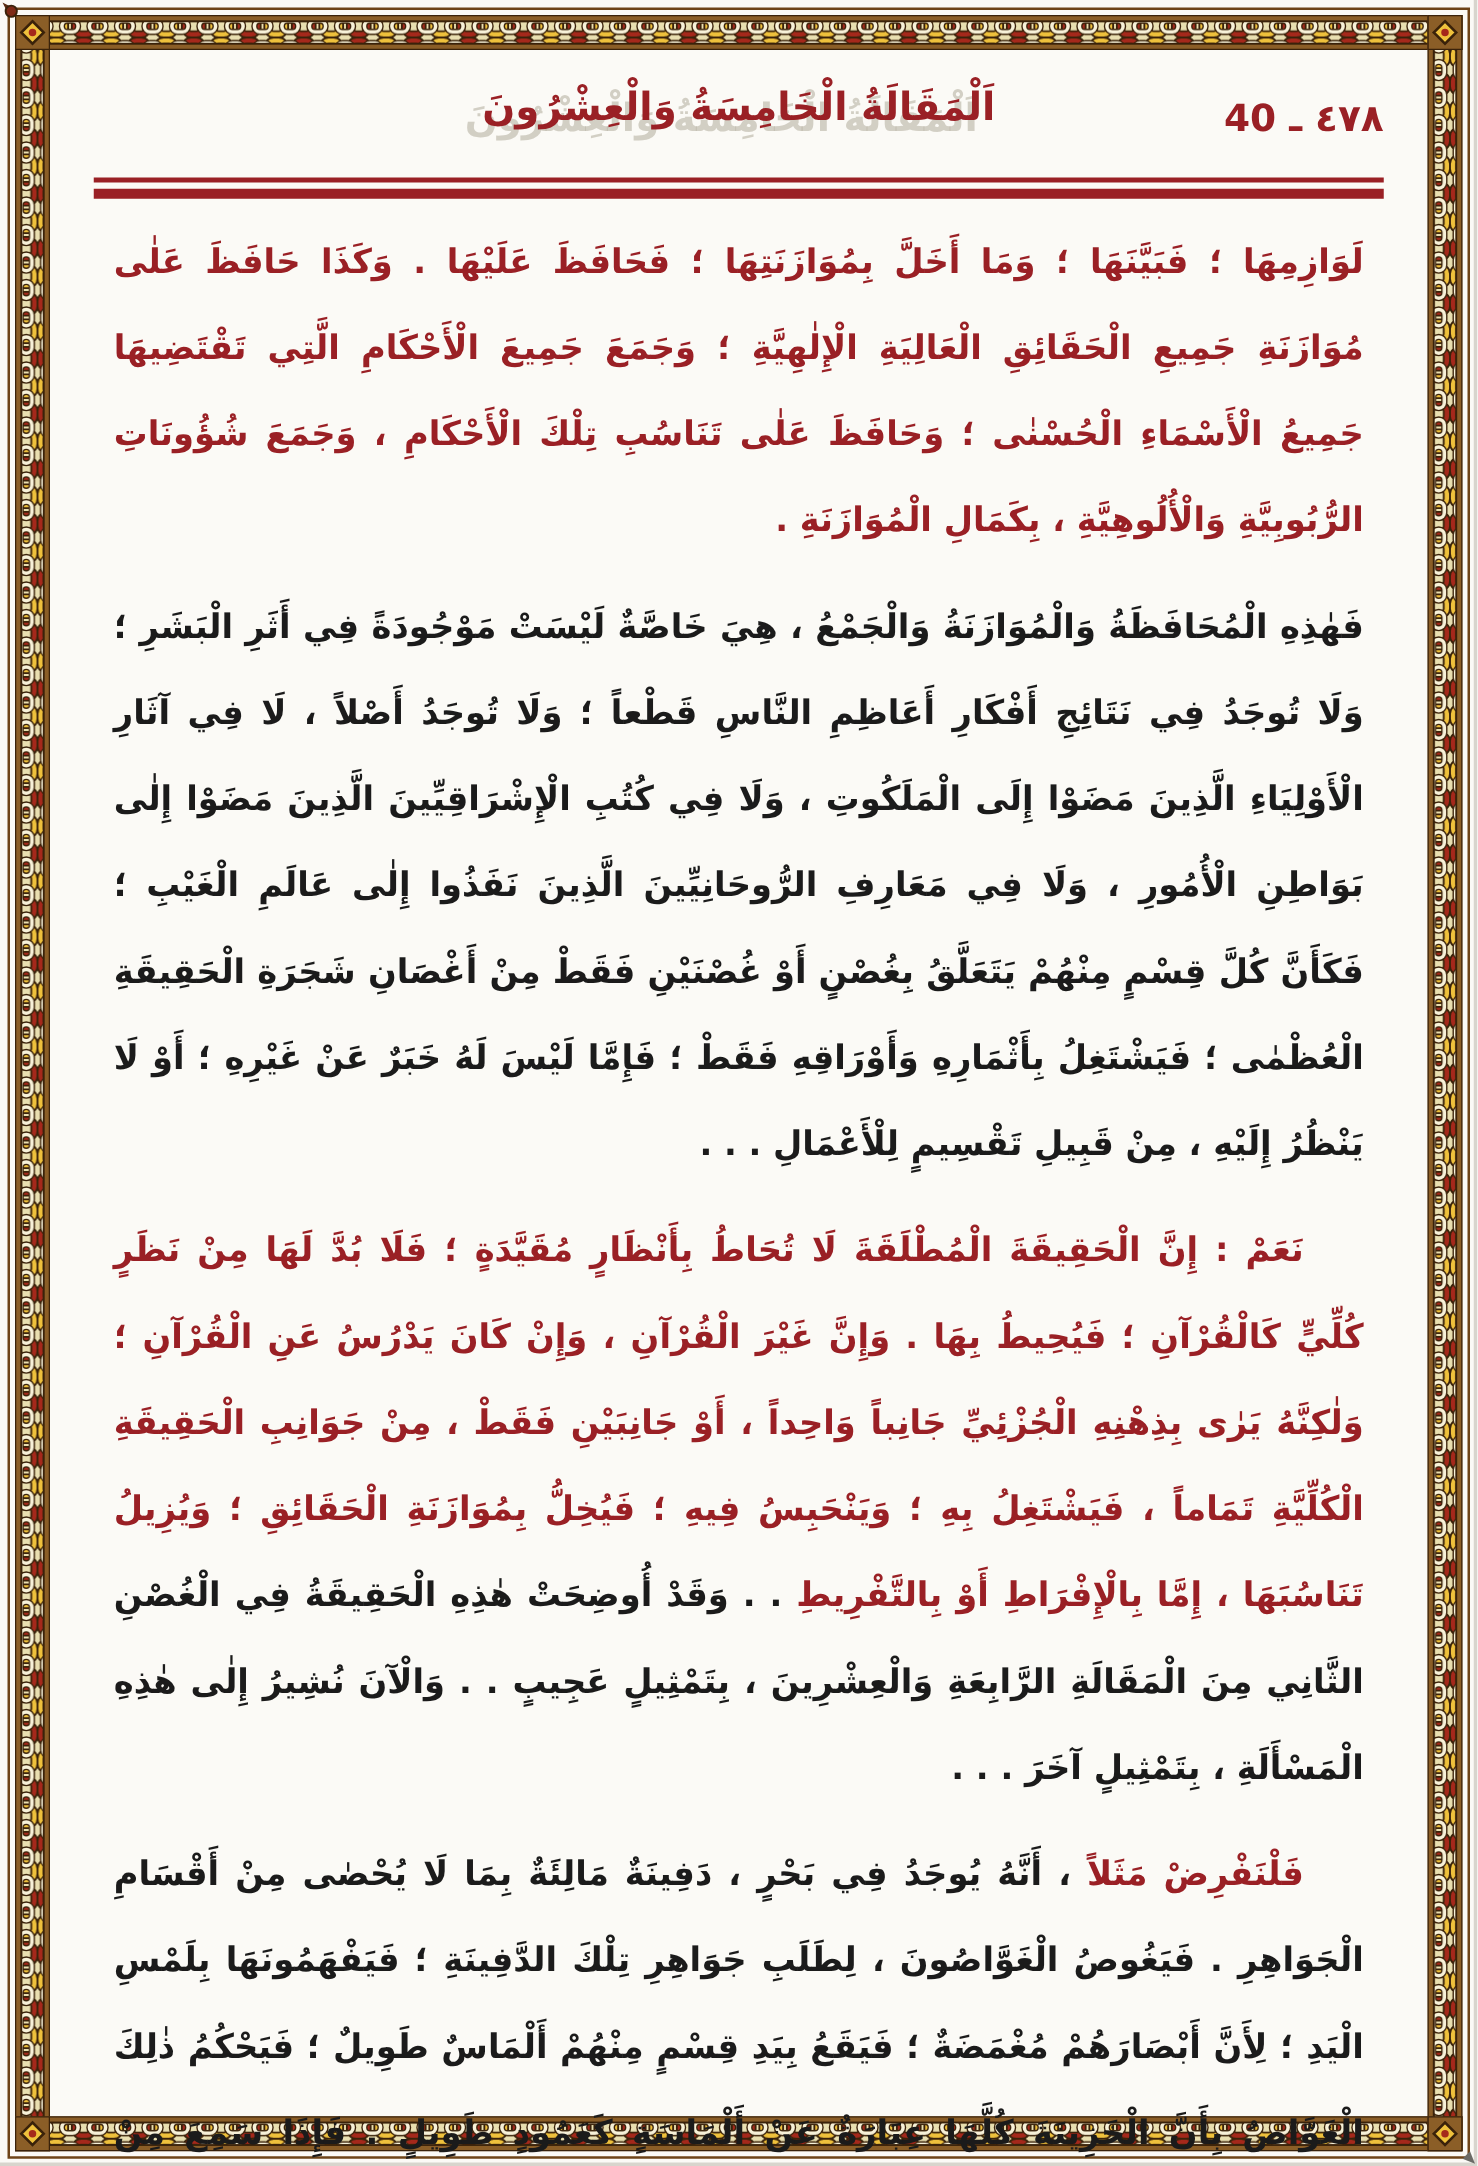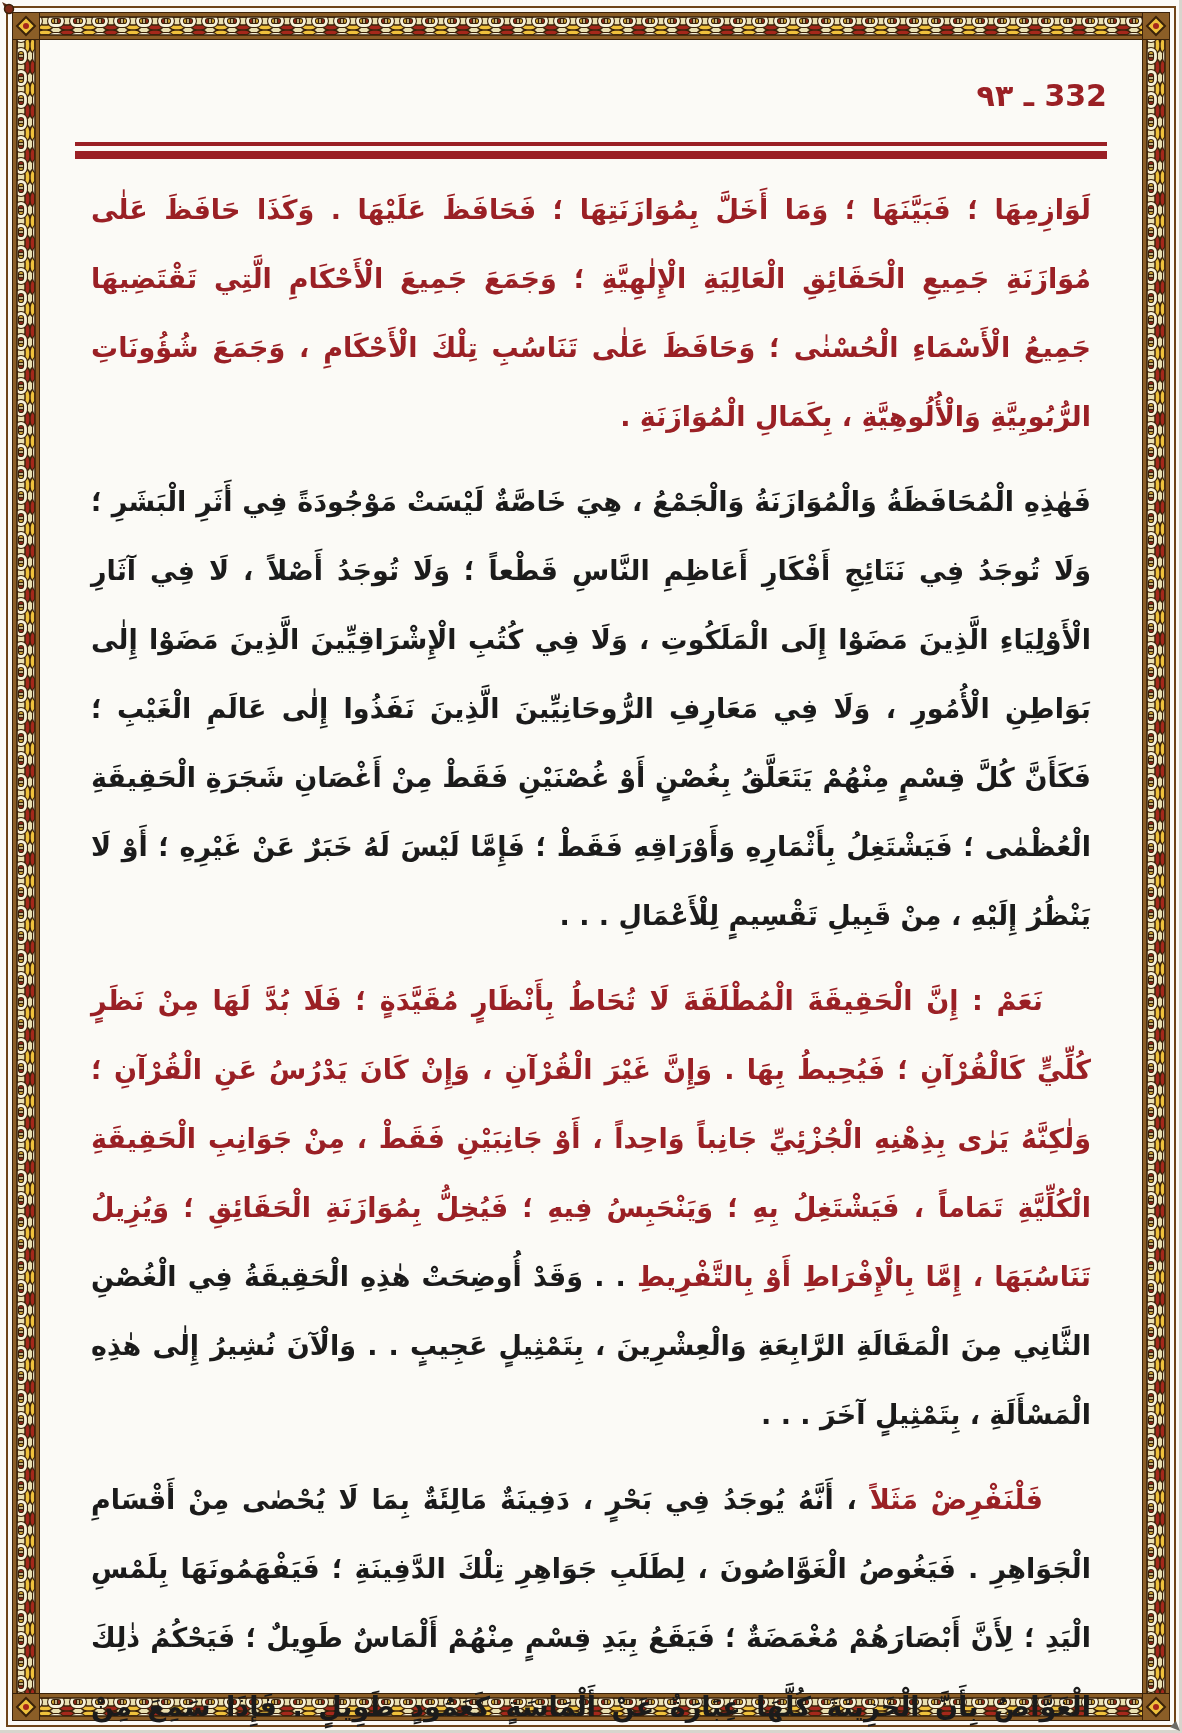--- a/index.html
+++ b/index.html
@@ -178,21 +178,22 @@
       <path d="M2 2 L10 6 L6 10 Z" fill="#5A2B12"></path>
       <circle cx="9" cy="9" r="4.5" fill="#7E2A16" stroke="#3A220A" stroke-width="1.5"></circle>
     </svg>
   <svg class="nub-br" width="14" height="14">
       <path d="M13 13 L3 9 L9 3 Z" fill="#6B6B66"></path>
     </svg>
 
   <div class="content">
 
     <div class="header">
-      <div class="page-number">332 ـ ٩٣</div>
+      <div class="page-number">٤٧٨ ـ 40</div>
+      <h1 class="doc-title">اَلْمَقَالَةُ الْخَامِسَةُ وَالْعِشْرُونَ</h1>
     </div>
 
     <div class="rule-thin"></div>
     <div class="rule-thick"></div>
 
     <div class="body-text">
 
       <p><span class="seg-red">لَوَازِمِهَا ؛ فَبَيَّنَهَا ؛ وَمَا أَخَلَّ بِمُوَازَنَتِهَا ؛ فَحَافَظَ عَلَيْهَا . وَكَذَا حَافَظَ عَلٰى مُوَازَنَةِ جَمِيعِ الْحَقَائِقِ الْعَالِيَةِ الْإِلٰهِيَّةِ ؛ وَجَمَعَ جَمِيعَ الْأَحْكَامِ الَّتِي تَقْتَضِيهَا جَمِيعُ الْأَسْمَاءِ الْحُسْنٰى ؛ وَحَافَظَ عَلٰى تَنَاسُبِ تِلْكَ الْأَحْكَامِ ، وَجَمَعَ شُؤُونَاتِ الرُّبُوبِيَّةِ وَالْأُلُوهِيَّةِ ، بِكَمَالِ الْمُوَازَنَةِ .</span></p>
 
       <p><span class="seg-ink">فَهٰذِهِ الْمُحَافَظَةُ وَالْمُوَازَنَةُ وَالْجَمْعُ ، هِيَ خَاصَّةٌ لَيْسَتْ مَوْجُودَةً فِي أَثَرِ الْبَشَرِ ؛ وَلَا تُوجَدُ فِي نَتَائِجِ أَفْكَارِ أَعَاظِمِ النَّاسِ قَطْعاً ؛ وَلَا تُوجَدُ أَصْلاً ، لَا فِي آثَارِ الْأَوْلِيَاءِ الَّذِينَ مَضَوْا إِلَى الْمَلَكُوتِ ، وَلَا فِي كُتُبِ الْإِشْرَاقِيِّينَ الَّذِينَ مَضَوْا إِلٰى بَوَاطِنِ الْأُمُورِ ، وَلَا فِي مَعَارِفِ الرُّوحَانِيِّينَ الَّذِينَ نَفَذُوا إِلٰى عَالَمِ الْغَيْبِ ؛ فَكَأَنَّ كُلَّ قِسْمٍ مِنْهُمْ يَتَعَلَّقُ بِغُصْنٍ أَوْ غُصْنَيْنِ فَقَطْ مِنْ أَغْصَانِ شَجَرَةِ الْحَقِيقَةِ الْعُظْمٰى ؛ فَيَشْتَغِلُ بِأَثْمَارِهِ وَأَوْرَاقِهِ فَقَطْ ؛ فَإِمَّا لَيْسَ لَهُ خَبَرٌ عَنْ غَيْرِهِ ؛ أَوْ لَا يَنْظُرُ إِلَيْهِ ، مِنْ قَبِيلِ تَقْسِيمٍ لِلْأَعْمَالِ . . .</span></p>

